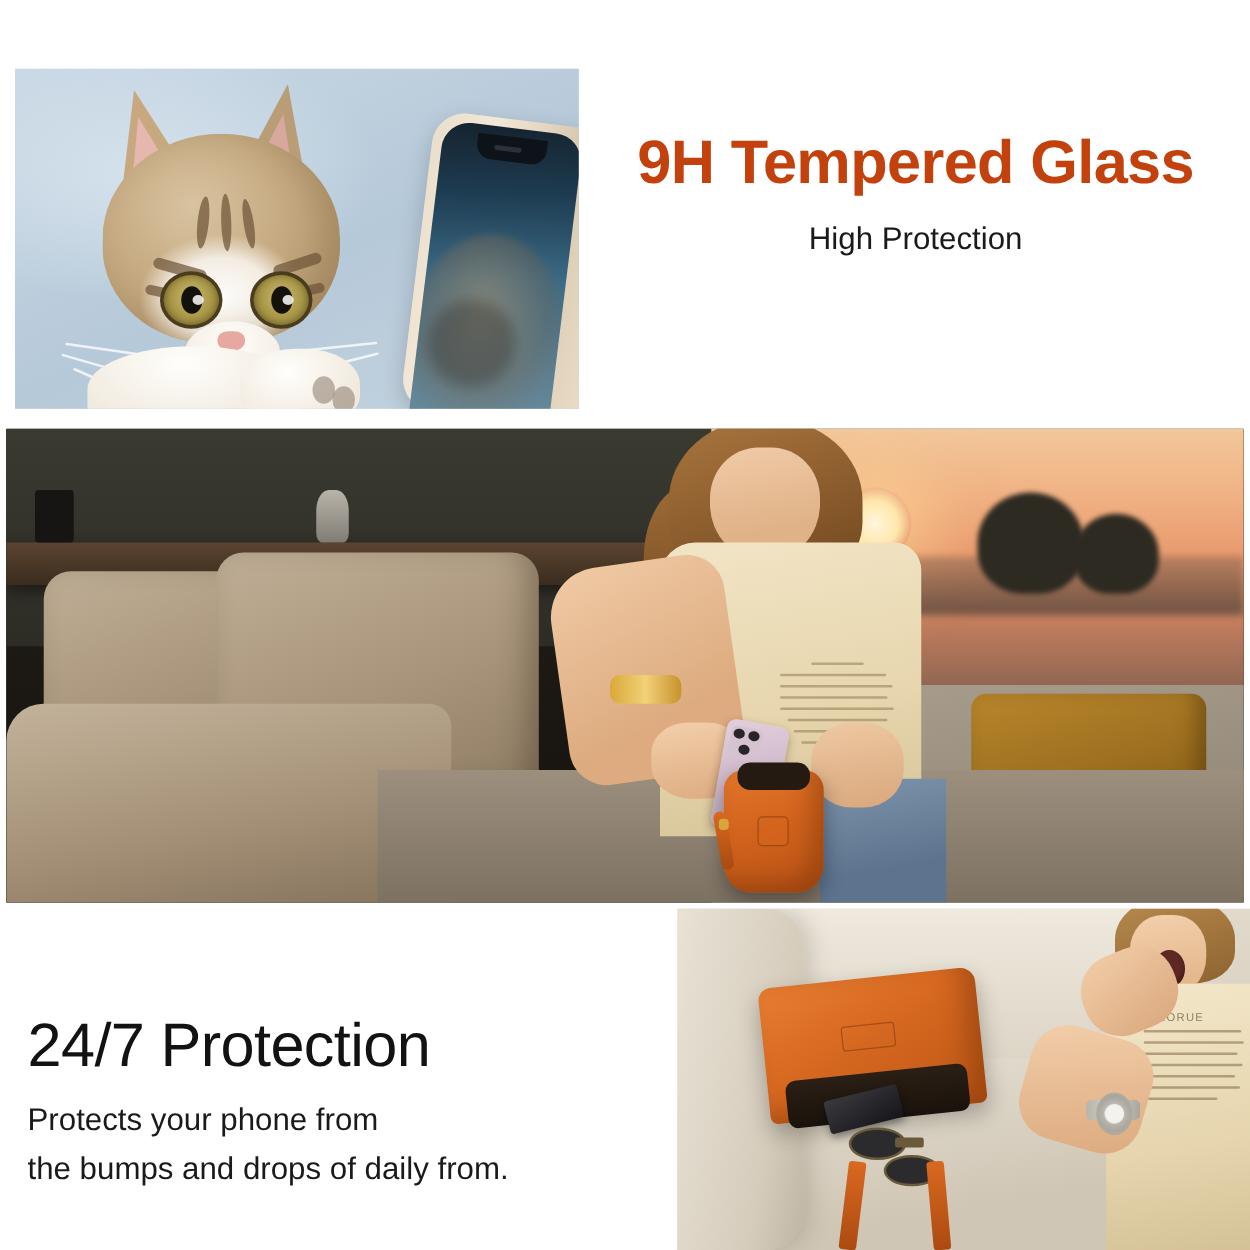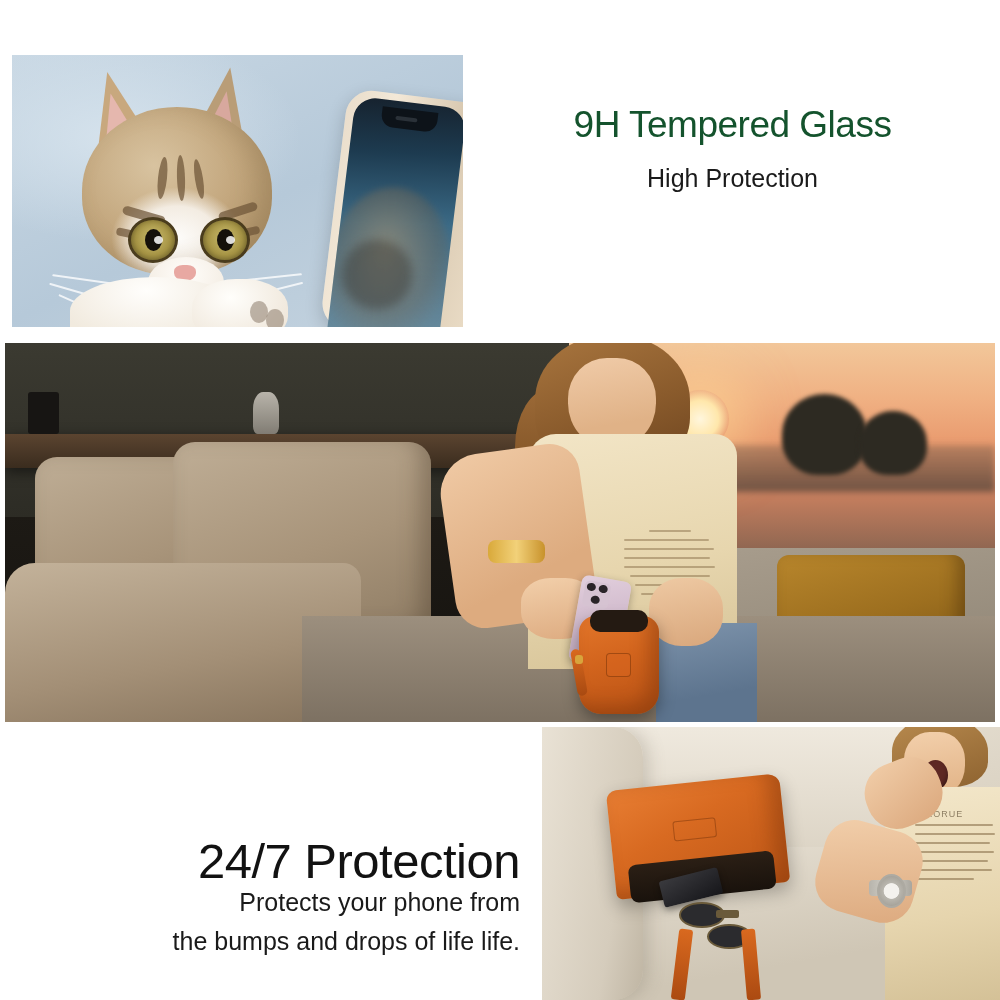--- a/index.html
+++ b/index.html
@@ -214,27 +214,27 @@
   .arm-b2{position:absolute;left:30%;top:12%;width:40%;height:24%;border-radius:30px;
     background:linear-gradient(160deg,#f1cda8,#dba87d);transform:rotate(-22deg);}
   .watch{position:absolute;left:36%;top:54%;width:13%;height:11%;border-radius:50%;
     background:radial-gradient(circle,#f4f2ee 38%,#b9b6ae 42%,#9a968d 100%);
     border:2px solid #adaaa2;}
   .watch-band{position:absolute;left:32%;top:56%;width:22%;height:6%;border-radius:4px;
     background:linear-gradient(90deg,#b7b4ac,#d6d3cb,#a9a69e);}
 
   
   .txt-right{position:absolute;left:470px;top:105px;width:525px;text-align:center;}
-  .headline{font-size:37px;line-height:1.06;color:#14532d;font-weight:400;letter-spacing:-.5px;}
+  .headline{font-size:49px;line-height:1.06;color:#c2410c;font-weight:700;letter-spacing:-.5px;}
   .sub1{font-size:25px;color:#1a1a1a;margin-top:20px;}
   .sub2{font-size:25px;color:#1a1a1a;margin-top:10px;}
 
-  .txt-bottom{position:absolute;left:22px;top:836px;width:498px;text-align:right;}
+  .txt-bottom{position:absolute;left:22px;top:812px;width:498px;text-align:left;}
   .headline2{font-size:49px;line-height:1.06;color:#121212;font-weight:400;letter-spacing:-.5px;}
-  .b1{font-size:25px;color:#1a1a1a;}
+  .b1{font-size:25px;color:#1a1a1a;margin-top:18px;}
   .b2{font-size:25px;color:#1a1a1a;margin-top:10px;}
 </style>
 </head>
 <body>
 
 <div class="page">
 
   <div class="panel" id="panel-cat">
     <div class="cat-bg"></div>
 
@@ -399,16 +399,16 @@
   </div>
 
   <div class="txt-right">
     <div class="headline">9H Tempered Glass</div>
     <div class="sub1">High Protection</div>
   </div>
 
   <div class="txt-bottom">
     <div class="headline2">24/7 Protection</div>
     <div class="b1">Protects your phone from</div>
-    <div class="b2">the bumps and drops of life life.</div>
+    <div class="b2">the bumps and drops of daily from.</div>
   </div>
 
 </div>
 
 </body></html>

